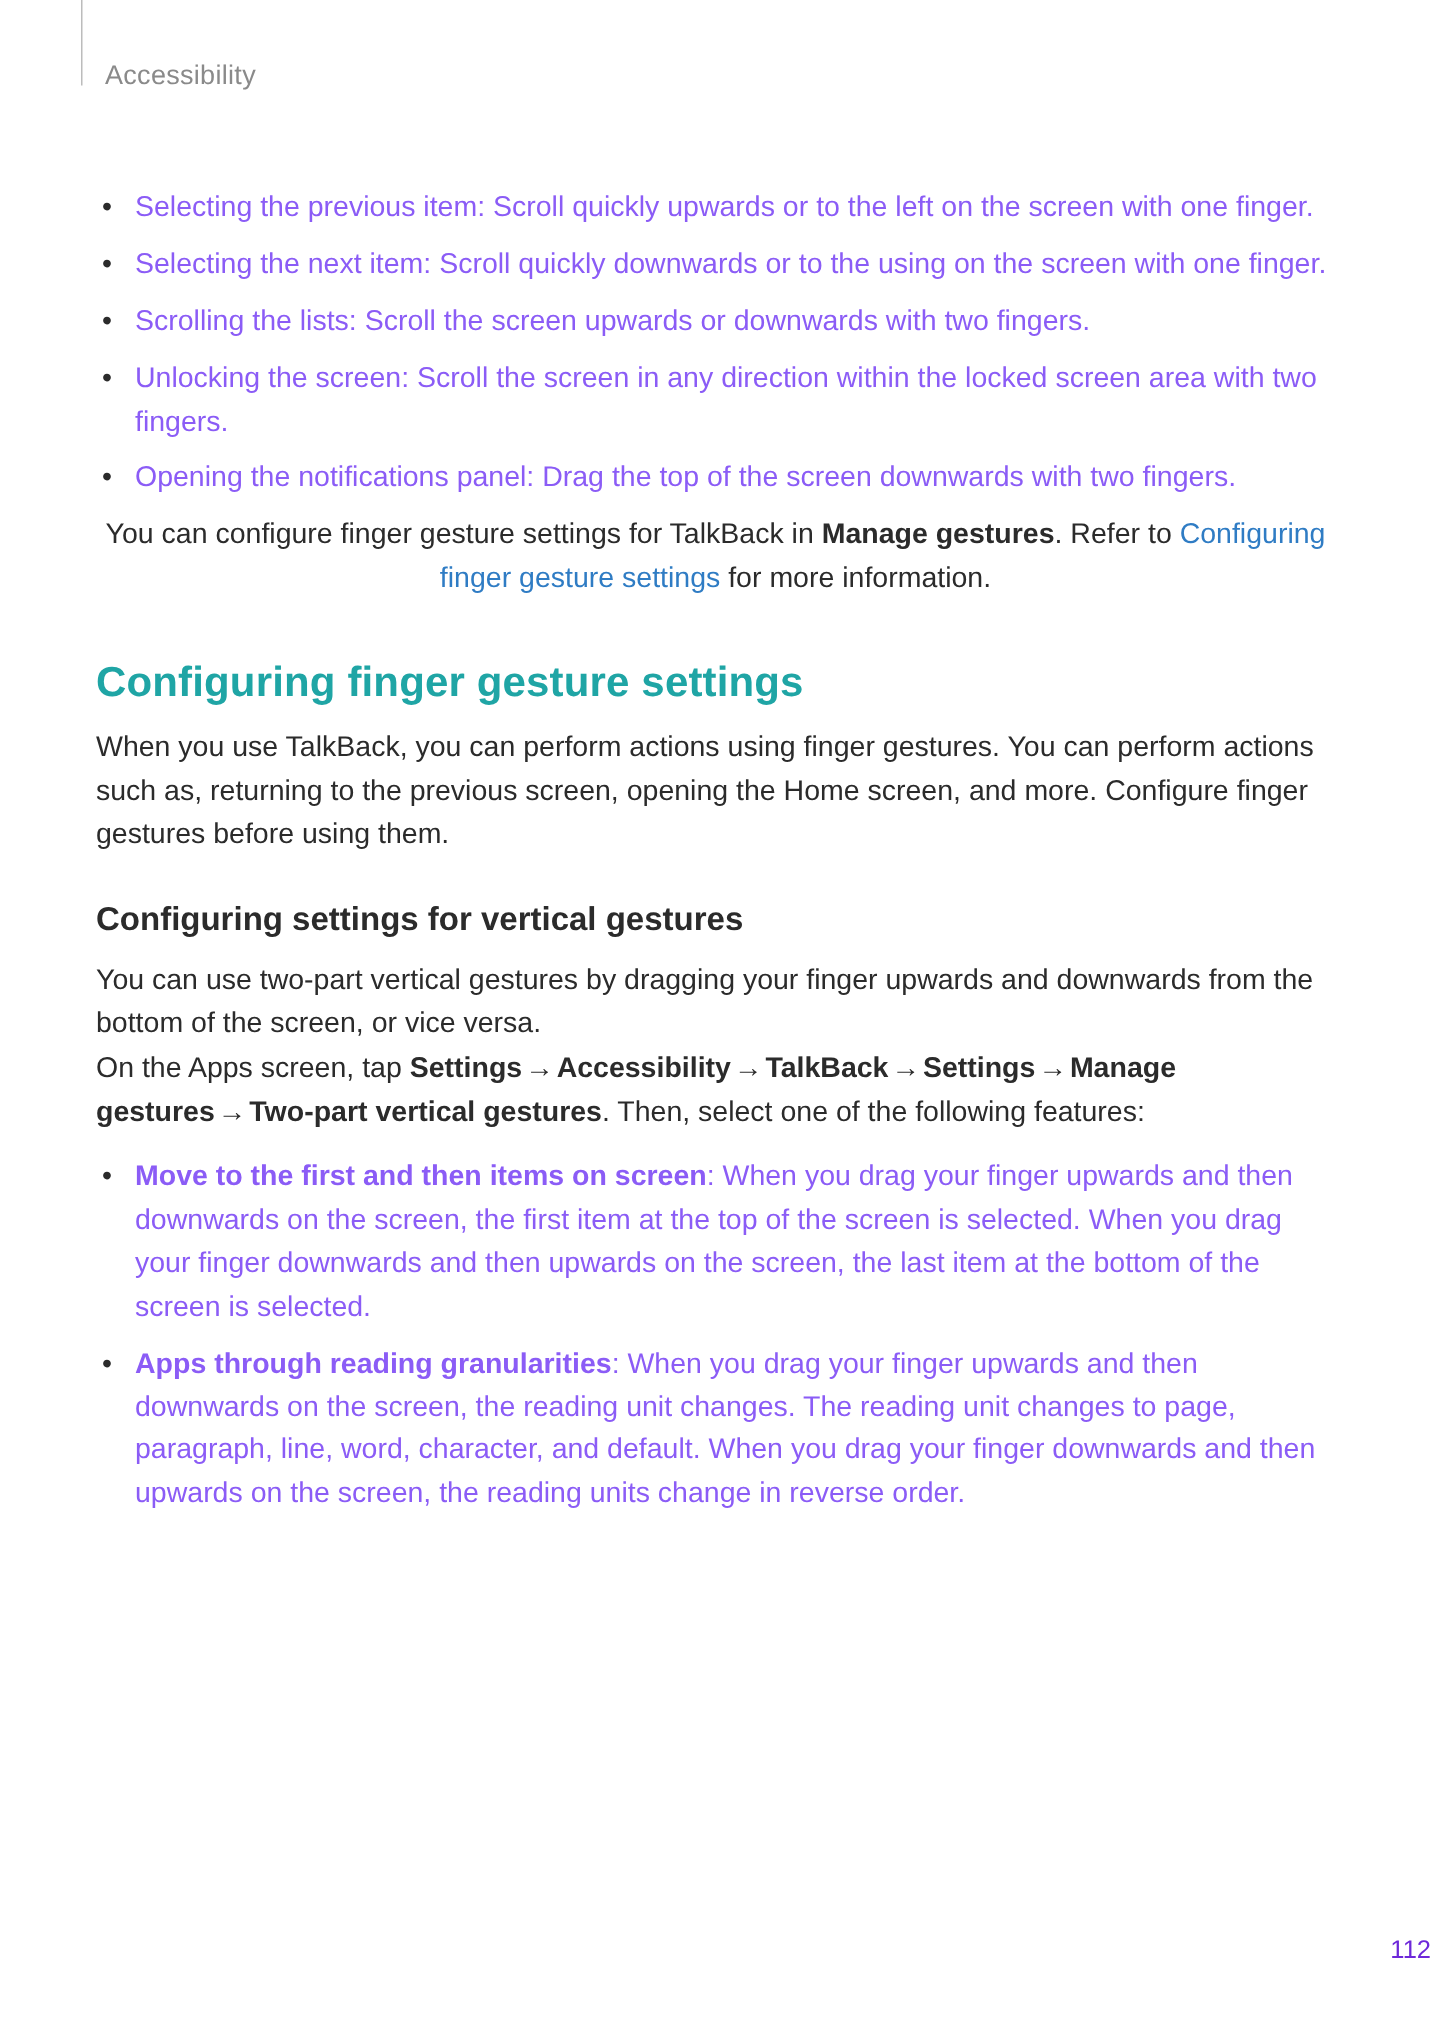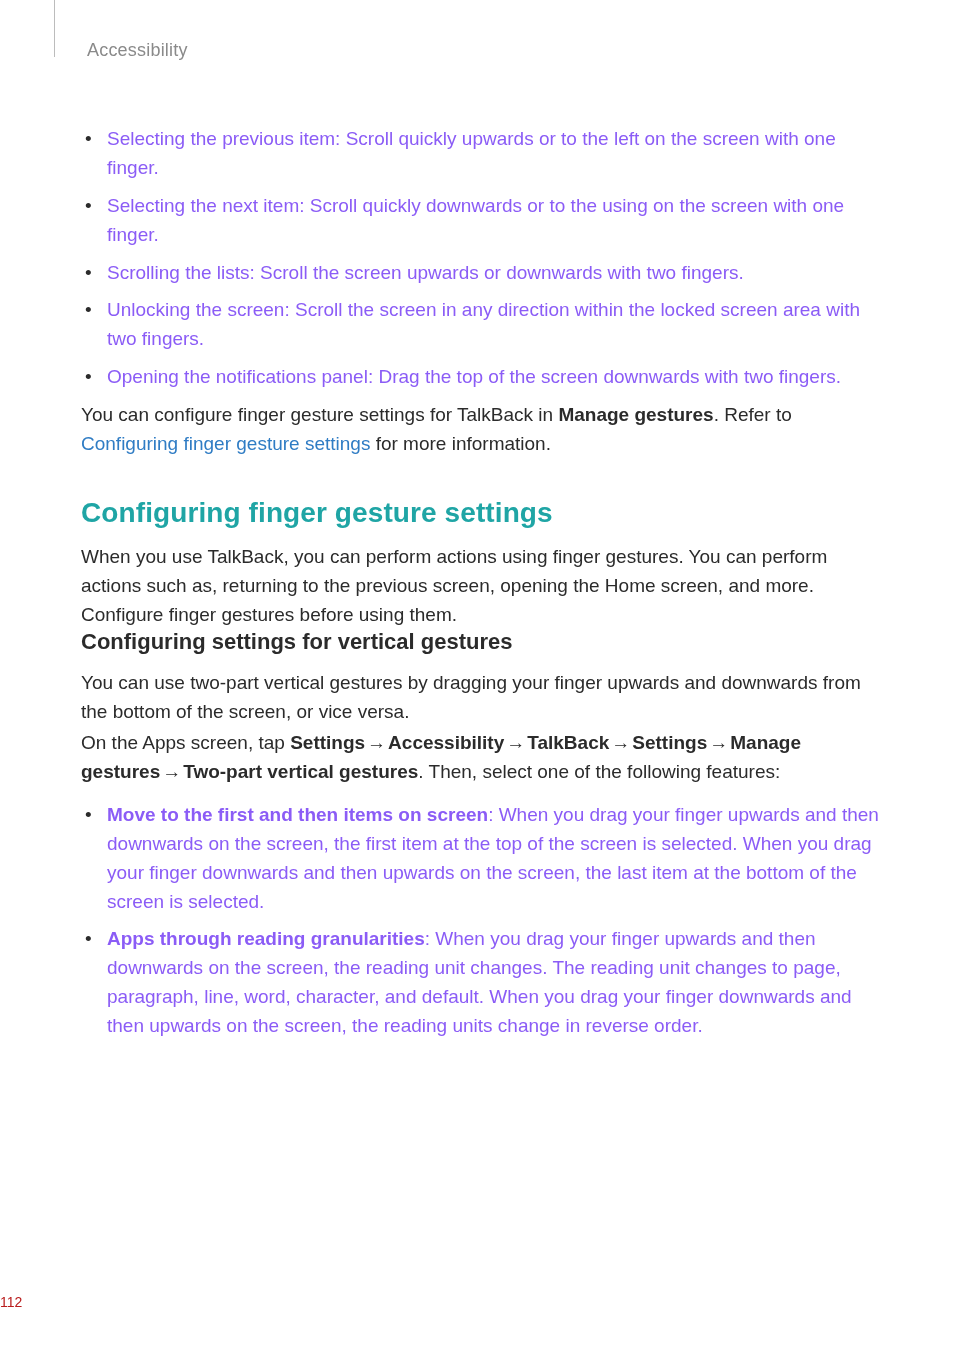--- a/index.html
+++ b/index.html
@@ -1,31 +1,31 @@
 <!DOCTYPE html>
 <html><head>
 <meta charset="utf-8">
 <style>
   * { margin: 0; padding: 0; box-sizing: border-box; }
   html, body { width: 954px; height: 1350px; background: #fff; font-family: "Segoe UI", "Helvetica Neue", Arial, sans-serif; color: #2b2b2b; -webkit-font-smoothing: antialiased; }
-  .page { width: 954px; height: 1350px; position: relative; padding: 30px 64px 0 81px; }
+  .page { width: 954px; height: 1350px; position: relative; padding: 30px 64px 0 64px; }
   .header-rule { position: absolute; left: 54px; top: 0; width: 1px; height: 57px; background: #bcbcbc; }
   .header-title { font-size: 18px; color: #8a8a8a; font-weight: 400; margin-left: 6px; margin-top: 10px; letter-spacing: 0.2px; }
   .content { margin-top: 64px; }
   ul.bullets { list-style: none; padding-left: 26px; }
   ul.bullets > li { position: relative; font-size: 19px; line-height: 1.52; font-weight: 400; color: #8b5cf6; margin-bottom: 9px; }
   ul.bullets > li::before { content: "•"; position: absolute; left: -22px; top: 0; font-size: 19px; color: #2b2b2b; }
   p.body { font-size: 19px; line-height: 1.52; font-weight: 400; color: #2b2b2b; margin-top: 2px; }
   a.link, span.link { color: #2f7cc4; text-decoration: none; }
   h2.teal { color: #1fa5a5; font-size: 28px; font-weight: 700; margin-top: 38px; margin-bottom: 14px; letter-spacing: 0.1px; }
-  h3.subhead { font-size: 22px; font-weight: 700; color: #2b2b2b; margin-bottom: 14px; }
+  h3.subhead { font-size: 22px; font-weight: 700; color: #2b2b2b; margin-top: 28px; margin-bottom: 14px; }
   b, strong { font-weight: 700; }
   .arrow { padding: 0 2px; }
-  .pagenum { position: absolute; bottom: 40px; left: 0; width: 100%; text-align: left; font-size: 14px; color: #b91c1c; }
-  .intro-after-list { margin-top: 6px; }
+  .pagenum { position: absolute; bottom: 40px; left: 0; width: 100%; text-align: right; font-size: 17px; color: #6d28d9; }
+  .intro-after-list { margin-top: 6px; text-align: center; }
   .section-gap { margin-top: 14px; }
 </style>
 </head>
 <body>
 
 <div class="page">
   <div class="header-rule"></div>
   <div class="header-title">Accessibility</div>
 
   <div class="content">

